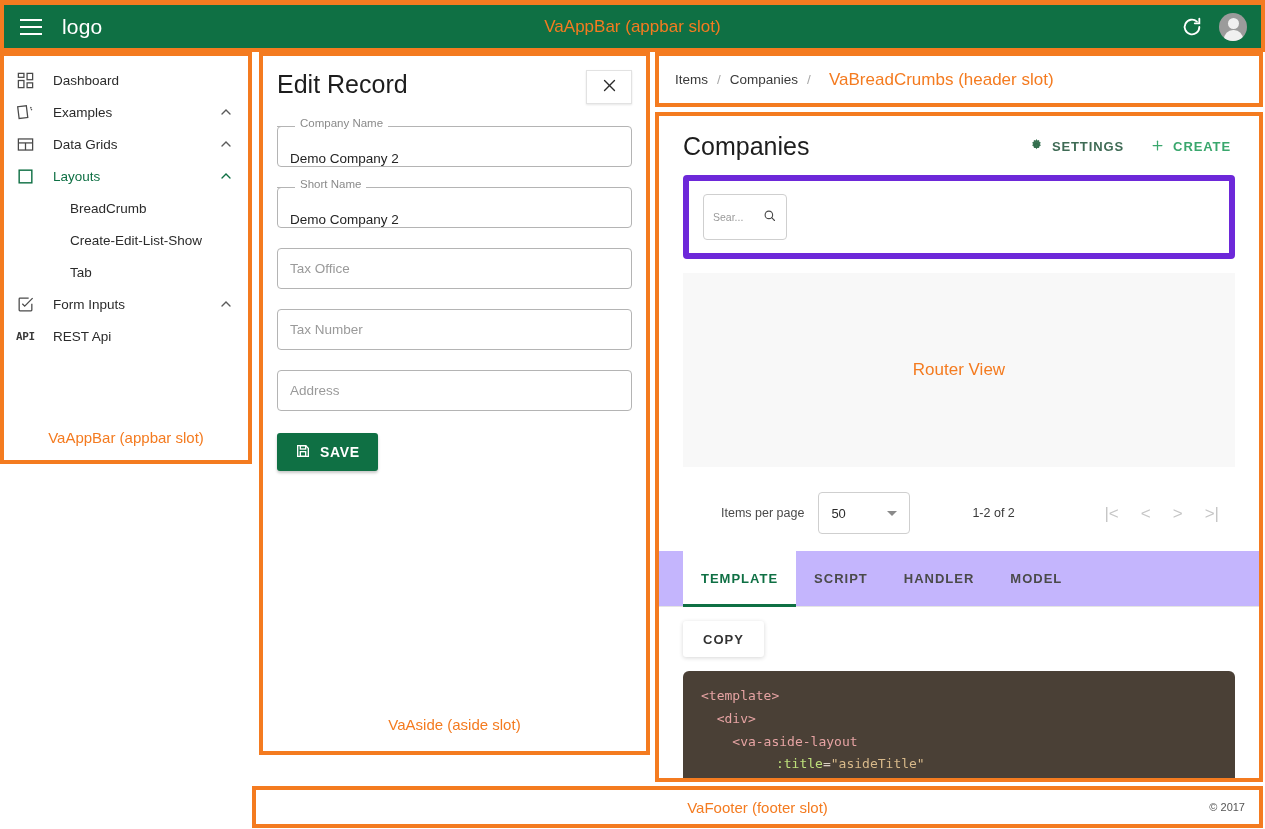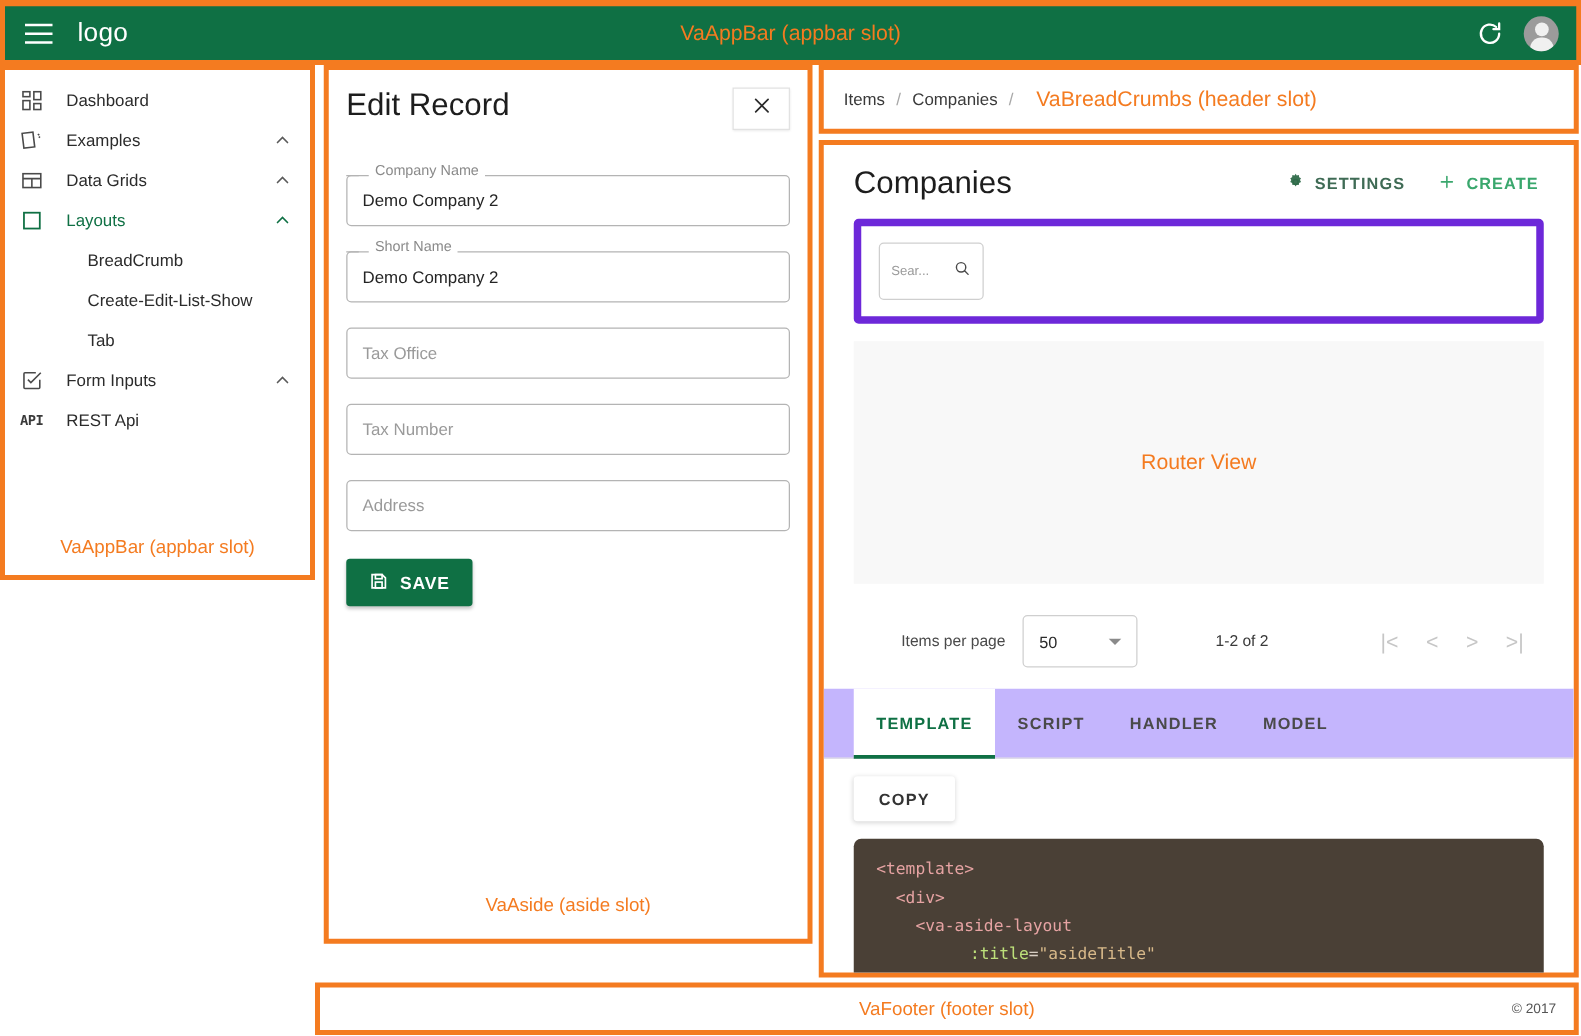--- a/index.html
+++ b/index.html
@@ -69,28 +69,28 @@
   }
   .aside-head { display: flex; align-items: flex-start; justify-content: space-between; }
   .aside-title { font-size: 25px; color: #1d1d1d; font-weight: normal; padding-left: 0px; }
   .close-btn {
     width: 46px; height: 34px; border: 1px solid #e2e2e2; background: #fff;
     display: flex; align-items: center; justify-content: center; cursor: pointer;
     box-shadow: 0 1px 2px rgba(0,0,0,.10);
   }
   .close-btn svg { width: 17px; height: 17px; }
 
-  .form { margin-top: 36px; }
+  .form { margin-top: 22px; }
   .field { position: relative; margin-bottom: 20px; }
   .field .box {
     width: 100%; height: 41px; border: 1px solid #b4b4b4; border-radius: 4px;
     display: flex; align-items: center; padding: 0 12px;
     font-size: 13.5px; color: #242424; background: #fff;
   }
-  .field.floating .box { border-top-color: transparent; }
+  .field.floating .box { border-top-color: transparent; align-items: flex-end; }
   .field .flabel {
     position: absolute; left: 18px; top: -8px; background: #fff;
     padding: 0 5px; font-size: 11.5px; color: #8a8a8a; line-height: 1;
   }
   .field .notch-left, .field .notch-right {
     position: absolute; top: 0; height: 1px; background: #b4b4b4;
   }
   .field .notch-left { left: 0; width: 10px; }
   .field .placeholder { color: #9a9a9a; }
 

